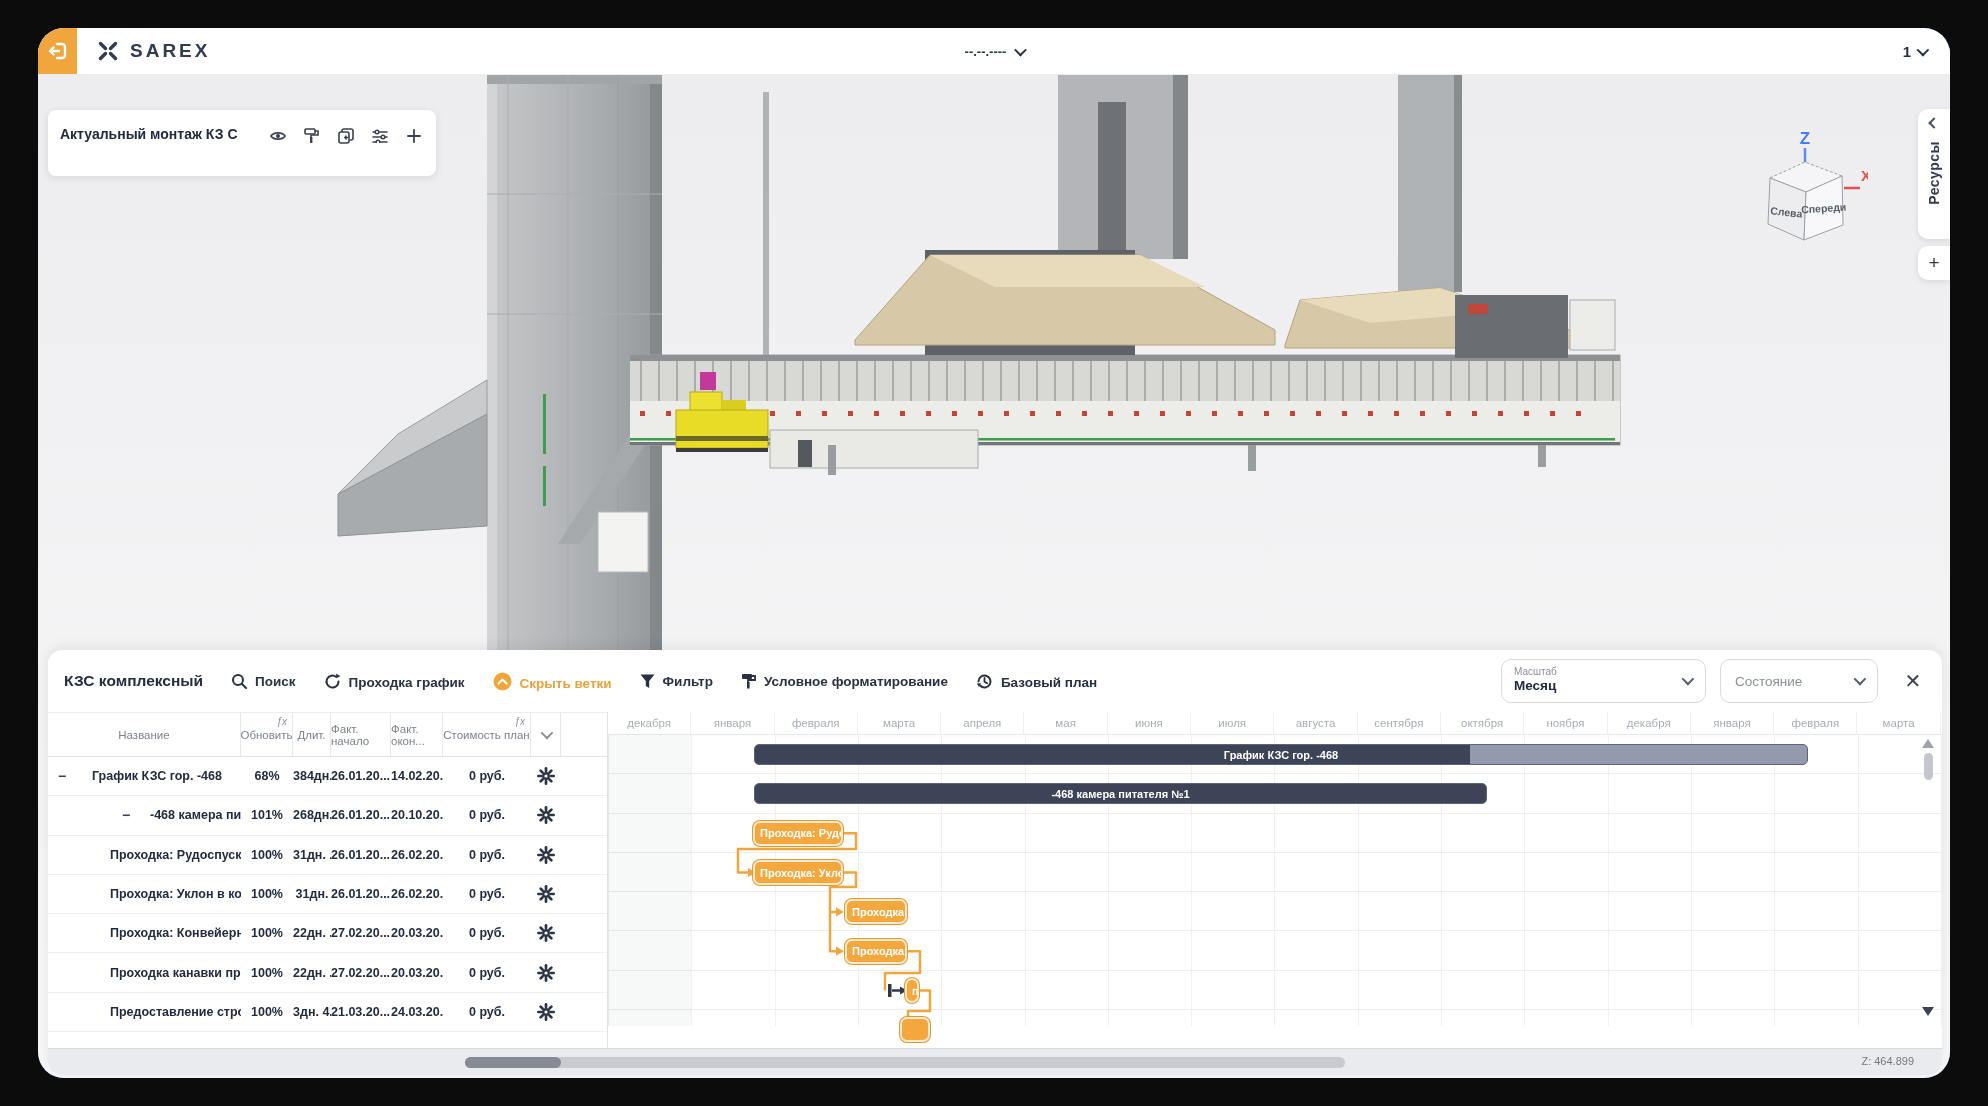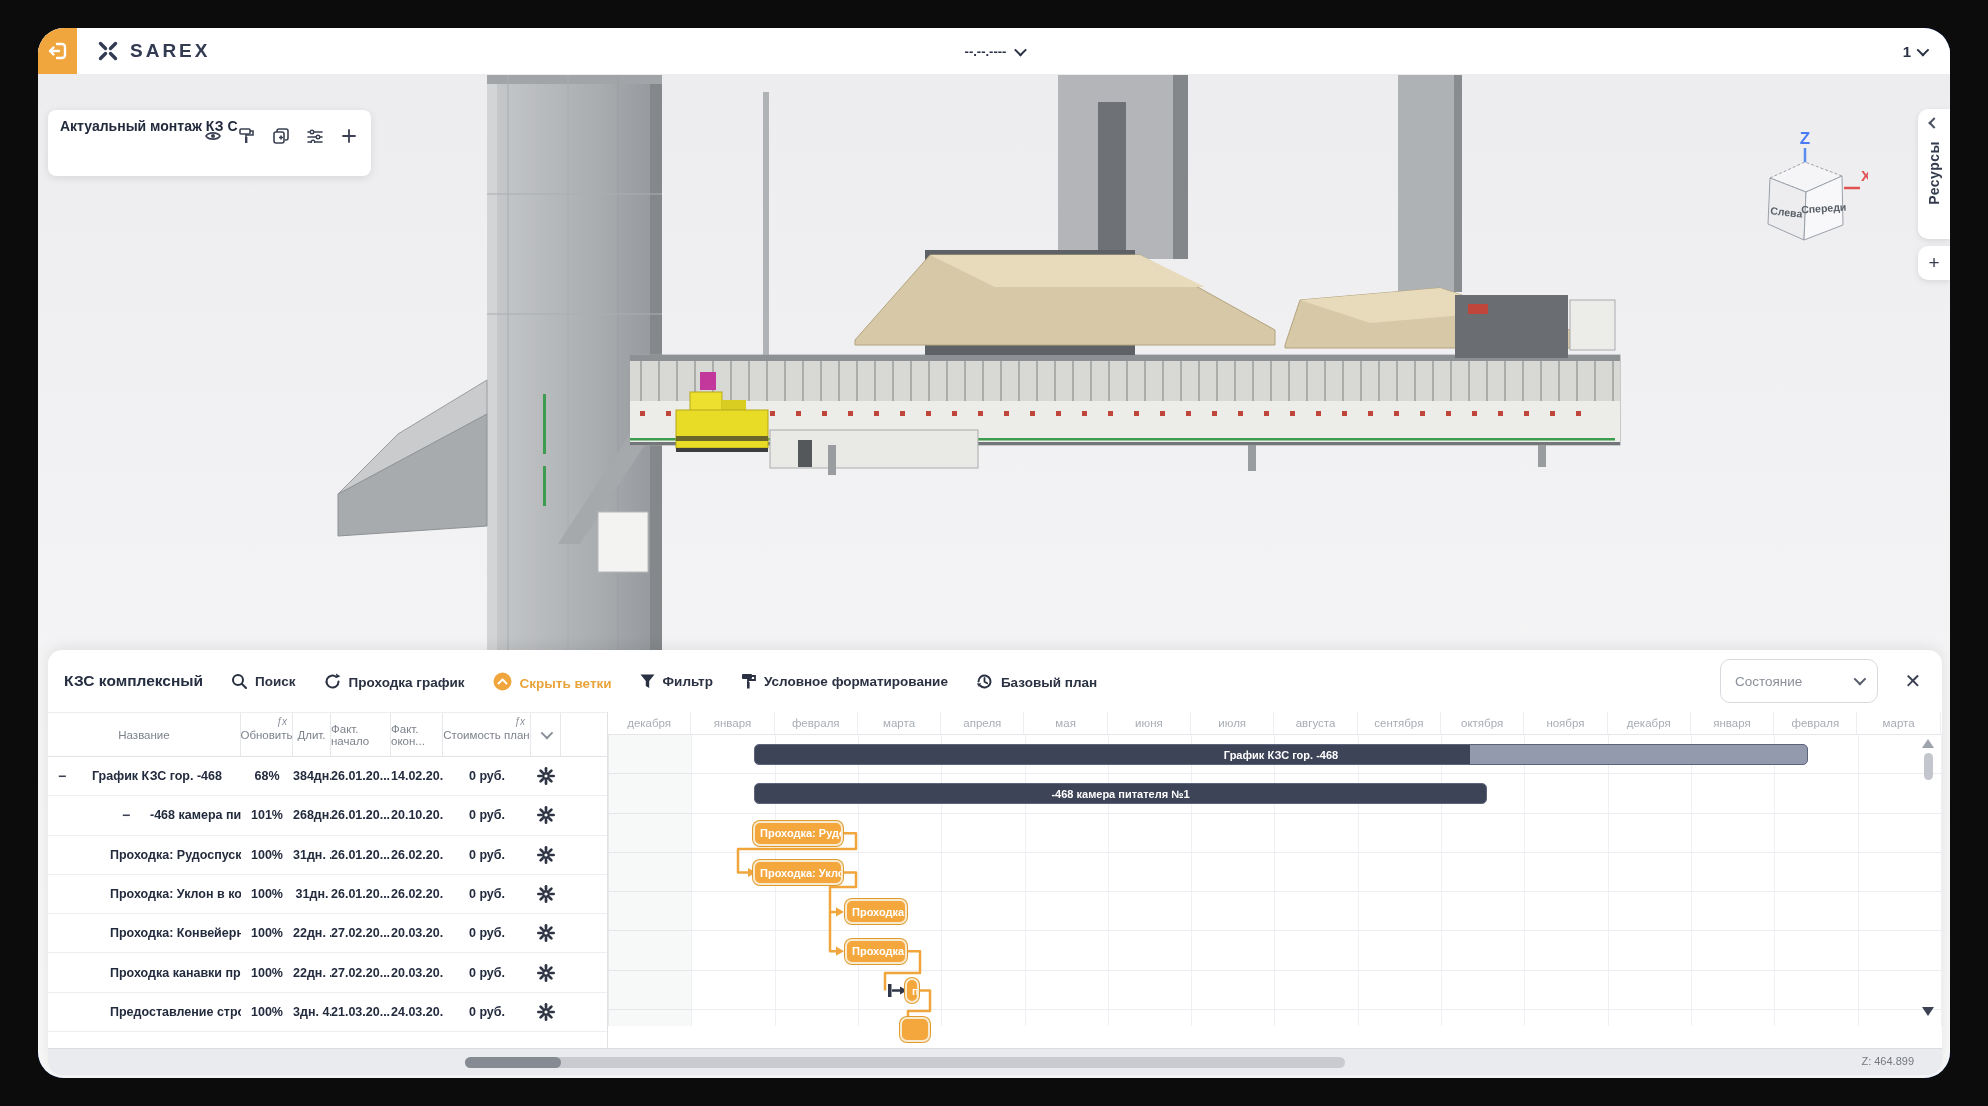--- a/index.html
+++ b/index.html
@@ -11,21 +11,21 @@
   .topbar { position:absolute; left:0; top:0; width:100%; height:46px; background:#ffffff; box-shadow:0 1px 0 #ececee; z-index:40; }
   .exit-btn { position:absolute; left:0; top:0; width:39px; height:46px; background:#f0a63c; border:none; cursor:pointer; display:flex; align-items:center; justify-content:center; }
   .brand { position:absolute; left:58px; top:0; height:46px; display:flex; align-items:center; gap:10px; }
   .brand-text { font-size:19px; font-weight:800; letter-spacing:3px; color:#333b52; }
   .date-picker { position:absolute; left:50%; top:0; transform:translateX(-50%); height:46px; display:flex; align-items:center; gap:8px; font-size:13px; font-weight:700; color:#2b3245; cursor:pointer; }
   .view-count { position:absolute; right:24px; top:0; height:46px; display:flex; align-items:center; gap:6px; font-size:15px; font-weight:700; color:#2b3245; cursor:pointer; }
   .chev { width:9px; height:9px; border-right:2px solid #2b3245; border-bottom:2px solid #2b3245; transform:rotate(45deg) translateY(-2px); display:inline-block; }
 
   
   .viewport { position:absolute; left:0; top:46px; right:0; bottom:0; background:linear-gradient(#ededef,#f8f8f9); }
-  .layers-panel { position:absolute; left:10px; top:36px; width:323px; height:66px; background:#fff; border-radius:8px; box-shadow:0 2px 8px rgba(0,0,0,.10); padding:8px 12px; z-index:30; }
+  .layers-panel { position:absolute; left:10px; top:36px; width:388px; height:66px; background:#fff; border-radius:8px; box-shadow:0 2px 8px rgba(0,0,0,.10); padding:16px 12px; z-index:30; }
   .layers-title { font-size:14px; font-weight:800; color:#222a3d; line-height:1.25; width:190px; }
   .layers-icons { position:absolute; right:14px; top:17px; display:flex; gap:17px; align-items:center; }
   .licon { width:17px; height:17px; display:flex; align-items:center; justify-content:center; cursor:pointer; color:#3a4052; }
 
   .res-tab { position:absolute; right:0; top:35px; width:32px; height:130px; background:#fff; border-radius:10px 0 0 10px; box-shadow:0 2px 6px rgba(0,0,0,.10); display:flex; flex-direction:column; align-items:center; padding-top:10px; gap:14px; cursor:pointer; z-index:30; }
   .res-chev { width:8px; height:8px; border-left:2px solid #4a5162; border-bottom:2px solid #4a5162; transform:rotate(45deg); }
   .res-label { writing-mode:vertical-rl; transform:rotate(180deg); font-size:14px; font-weight:700; color:#333b4e; letter-spacing:.5px; }
   .res-add { position:absolute; right:0; top:172px; width:32px; height:34px; background:#fff; border-radius:10px 0 0 10px; box-shadow:0 2px 6px rgba(0,0,0,.10); display:flex; align-items:center; justify-content:center; font-size:19px; color:#3a4052; cursor:pointer; z-index:30; }
 
   .viewcube { position:absolute; right:82px; top:52px; width:120px; height:128px; z-index:30; cursor:pointer; }
@@ -340,20 +340,25 @@
               <svg width="17" height="17" viewBox="0 0 17 17">
                 <path d="M2.5 8.5 a6 6 0 1 1 1.8 4.3" fill="none" stroke="#2a3142" stroke-width="2" stroke-linecap="round"></path>
                 <polygon points="0.8,10.6 5.2,10.2 3,14" fill="#2a3142"></polygon>
                 <path d="M8.5 5 V8.7 L11.2 10.2" fill="none" stroke="#2a3142" stroke-width="1.8" stroke-linecap="round"></path>
               </svg>
             </span>
           <span>Базовый план</span>
         </button>
 
         <div class="g-right">
+          <div class="sel sel-scale">
+            <div class="sel-label">Масштаб</div>
+            <div class="sel-value">Месяц</div>
+            <span class="chev"></span>
+          </div>
           <div class="sel sel-state">
             <span>Состояние</span>
             <span class="chev"></span>
           </div>
           <button class="g-close">✕</button>
         </div>
       </div>
 
       <div class="g-table">
         <div class="t-head">

